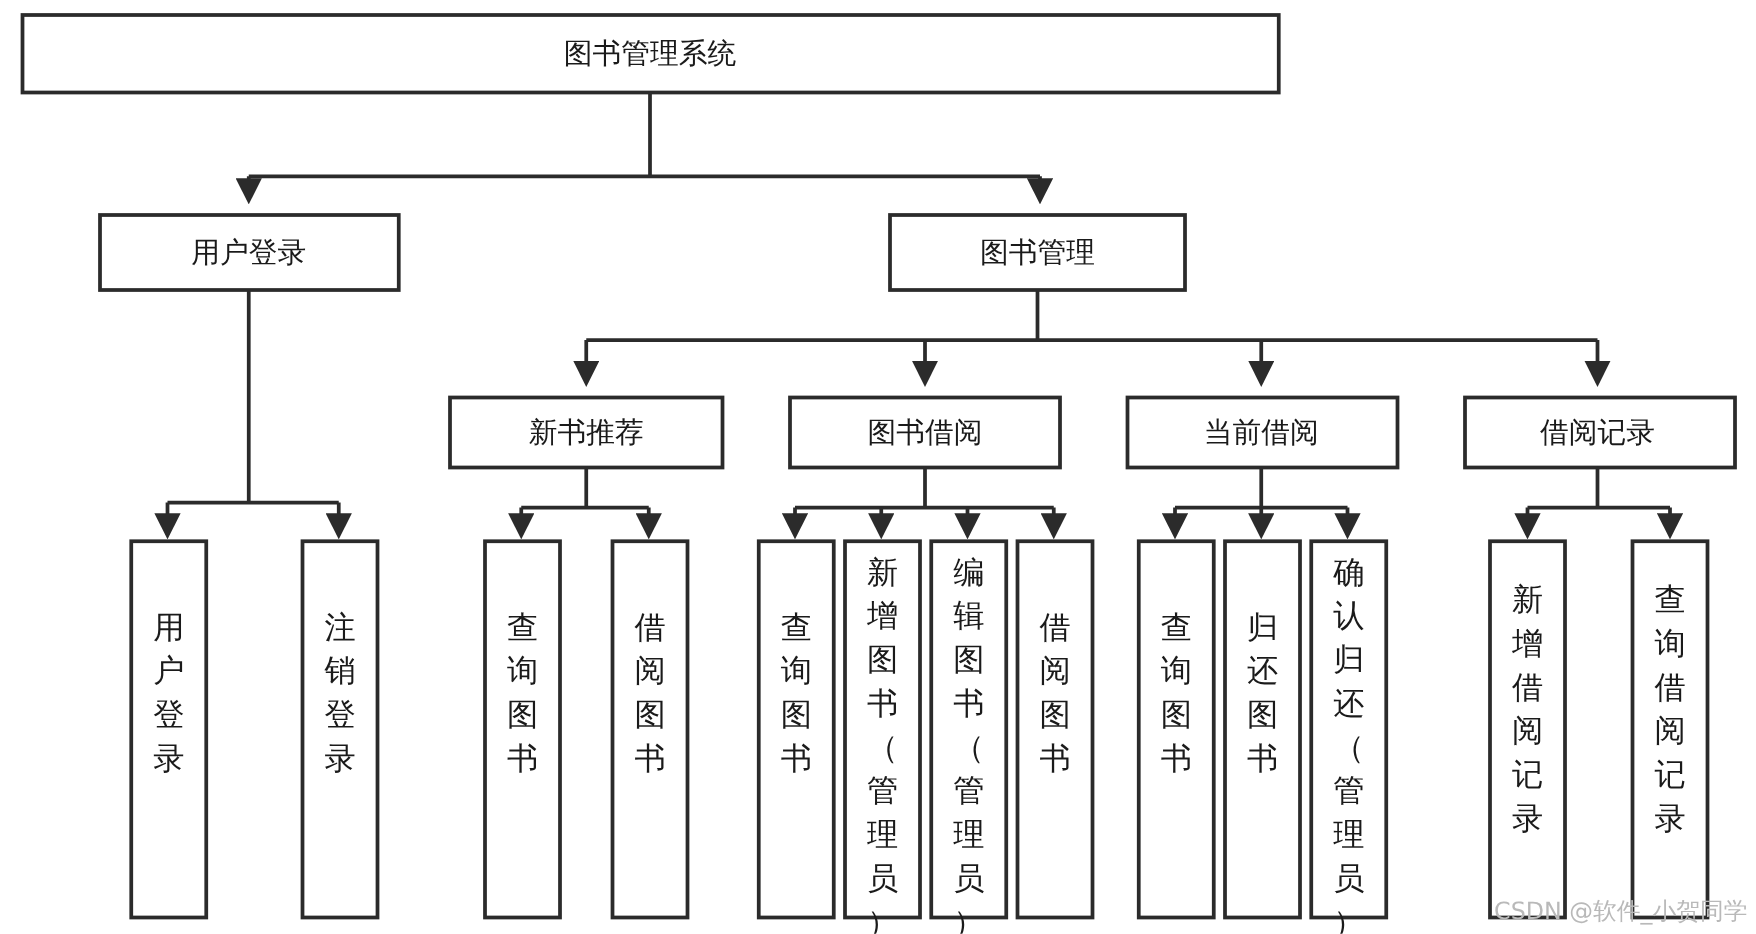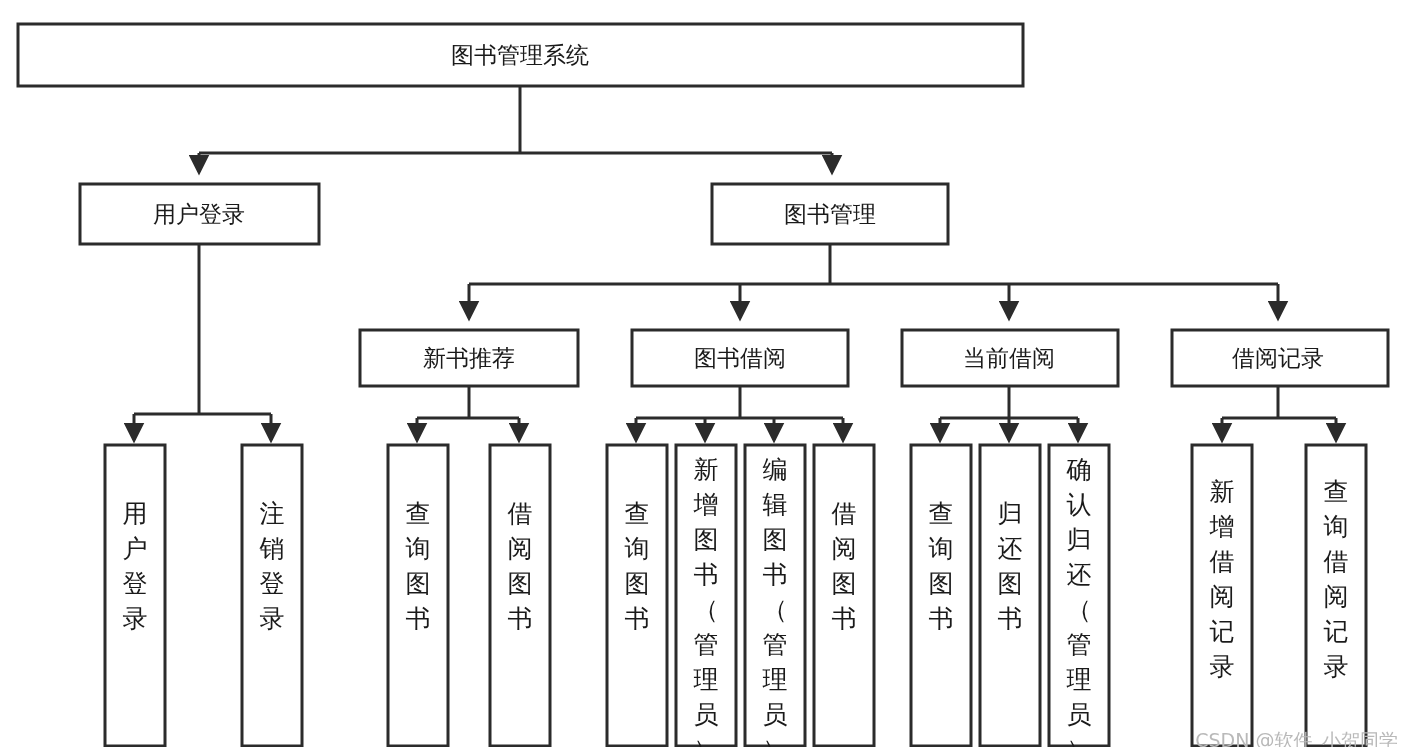--- a/index.html
+++ b/index.html
@@ -10,21 +10,21 @@
   body {
     width: 1405px;
     height: 747px;
     font-family: "DejaVu Sans", "Liberation Sans", sans-serif;
     overflow: hidden;
     position: relative;
   }
   #diagram-root {
     position: absolute;
     left: 0;
-    top: 12px;
+    top: 0;
     width: 1405px;
     height: 734px;
   }
   svg.flow {
     display: block;
     width: 1405px;
     height: 747px;
     background: #ffffff;
   }
   .node-rect {

